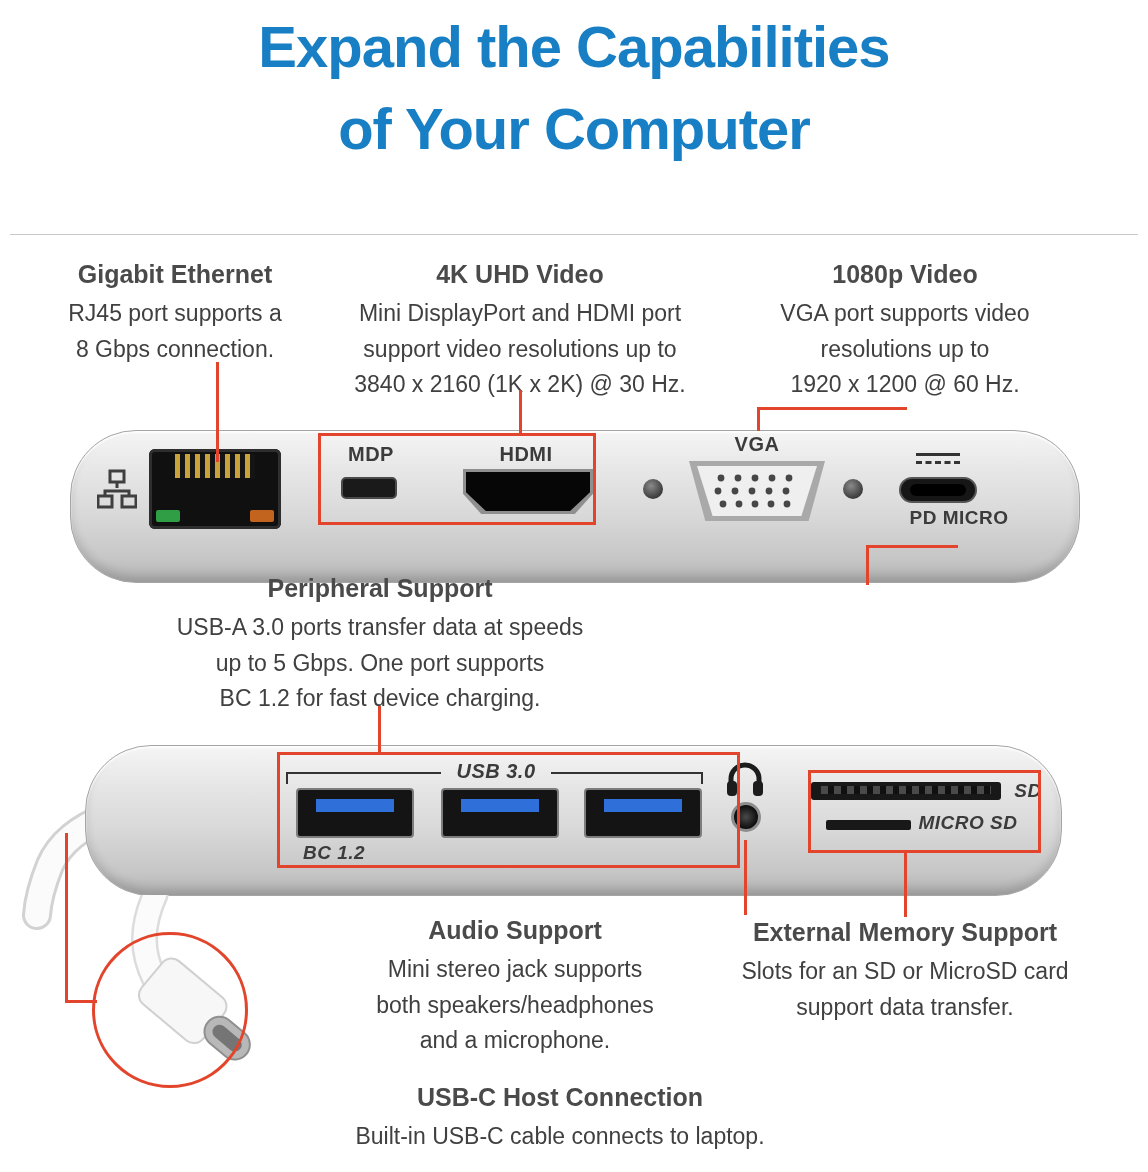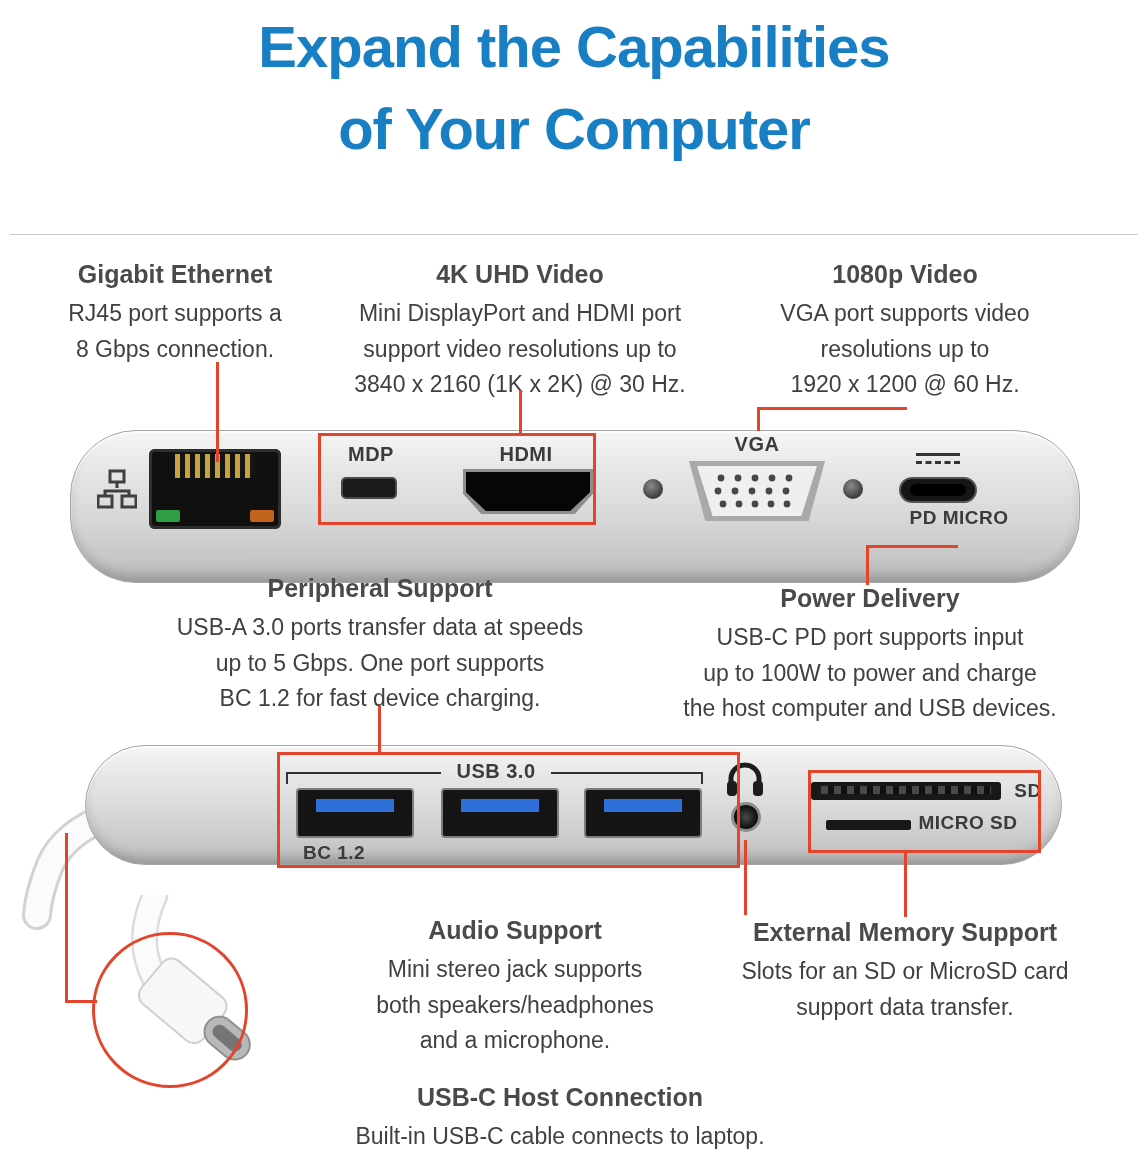--- a/index.html
+++ b/index.html
@@ -48,21 +48,21 @@
   .circle-usbc { position:absolute; left:92px; top:932px; width:156px; height:156px;
                  border:3px solid var(--callout_red); border-radius:50%; z-index:30; }
 
   
   .device { position:absolute; border-radius:66px;
             background:linear-gradient(180deg,#f5f5f5 0%,#e7e7e7 25%,#d9d9d9 55%,#c6c6c6 85%,#b1b1b1 100%);
             border:1px solid #a5a5a5;
             box-shadow: inset 0 2px 2px rgba(255,255,255,.9), inset 0 -6px 10px rgba(0,0,0,.14);
             z-index:2; }
   .device1 { left:70px; top:430px; width:1010px; height:153px; }
-  .device2 { left:85px; top:745px; width:977px; height:120px; }
+  .device2 { left:85px; top:745px; width:977px; height:151px;font-style:italic; }
 
   .plabel { position:absolute; font-size:20px; font-weight:700; color:#3b3b3b;
             text-align:center; letter-spacing:.5px; white-space:nowrap; }
 
   
   .net-icon { position:absolute; left:26px; top:38px; width:40px; height:40px; }
   .rj45 { position:absolute; left:78px; top:18px; width:132px; height:80px;
           background:#101010; border-radius:6px; box-shadow: inset 0 0 0 3px #2e2e2e; }
   .rj45-pins { position:absolute; top:5px; left:26px; width:80px; height:24px;
                background:repeating-linear-gradient(90deg,#caa23a 0 5px,#141414 5px 10px); }
@@ -211,26 +211,20 @@
     <div class="usbc-port"></div>
     <div class="plabel pd-label">PD MICRO</div>
   </div>
 
   <div class="callout co-periph">
     <div class="callout-title">Peripheral Support</div>
     <div class="callout-body">USB-A 3.0 ports transfer data at speeds
 up to 5 Gbps. One port supports
 BC 1.2 for fast device charging.</div>
   </div>
-  <div class="callout co-power">
-    <div class="callout-title">Power Delivery</div>
-    <div class="callout-body">USB-C PD port supports input
-up to 100W to power and charge
-the host computer and USB devices.</div>
-  </div>
 
   <div class="rl l-periph"></div>
   <div class="rbox box-usb"></div>
   <div class="rl l-audio"></div>
   <div class="rbox box-mem"></div>
   <div class="rl l-mem"></div>
   <div class="rl l-usbc-v"></div>
   <div class="rl l-usbc-h"></div>
 
   <svg class="cable-svg" width="260" height="170" viewBox="0 0 260 170">

